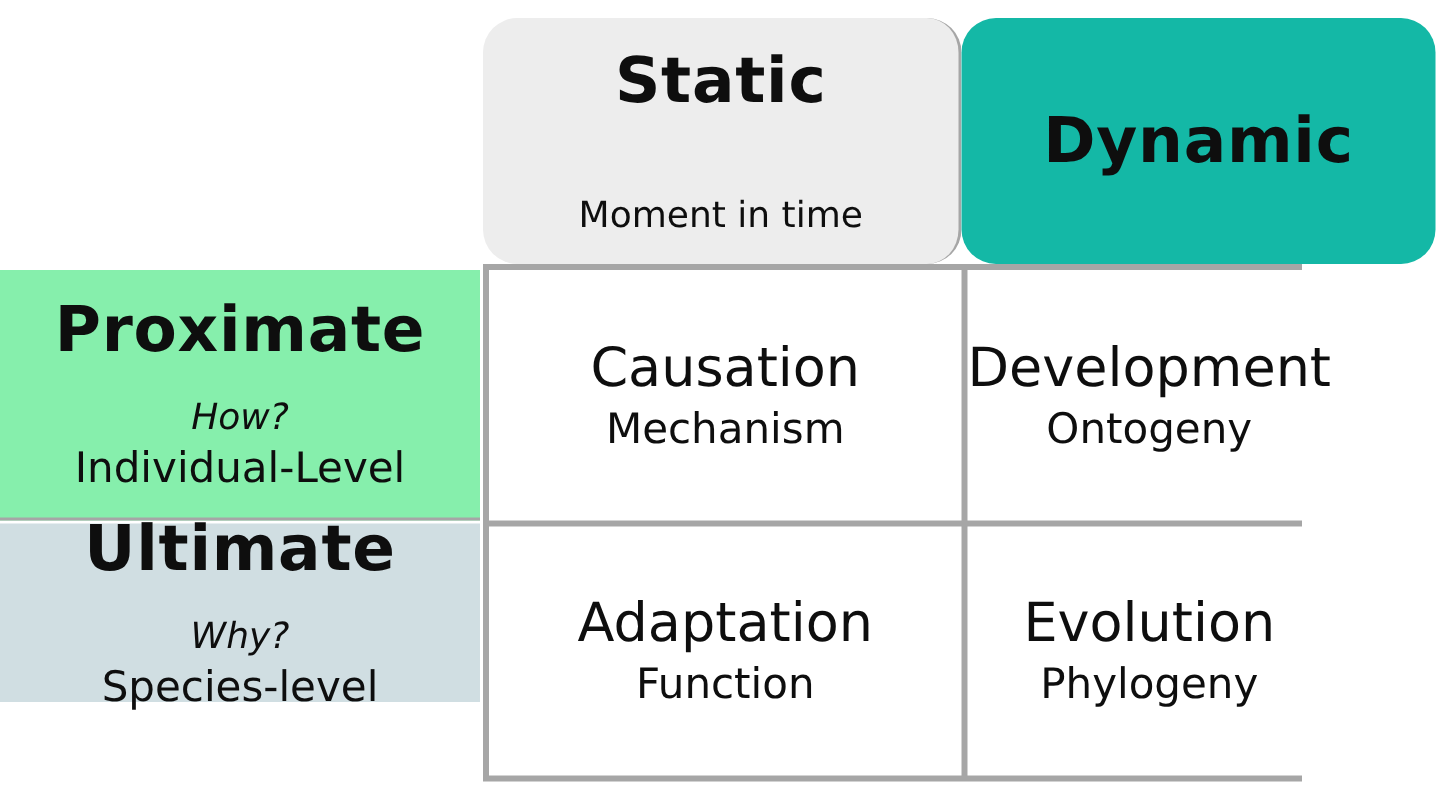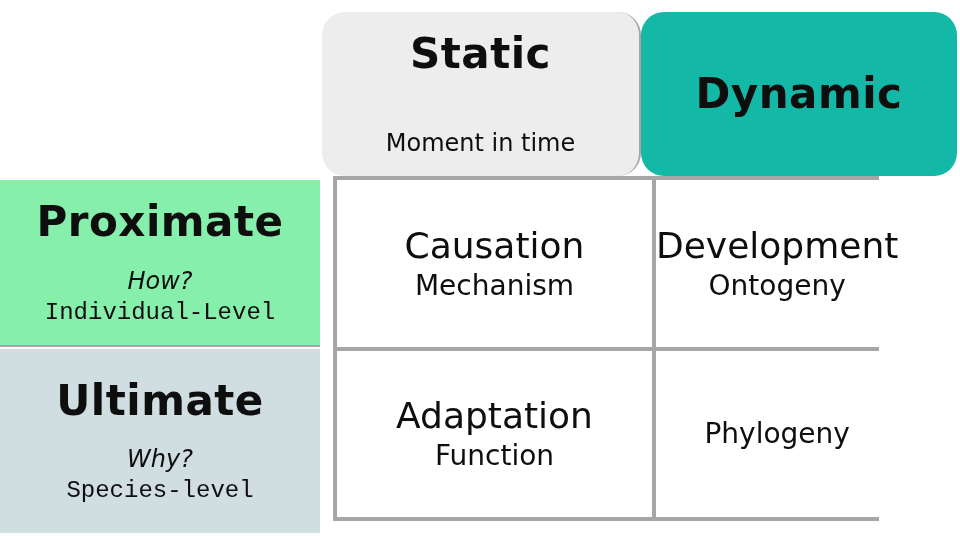--- a/index.html
+++ b/index.html
@@ -26,39 +26,38 @@
 
   
   .row-header {
     position: absolute;
     left: 0; width: 320px;
     display: flex; flex-direction: column;
     align-items: center; justify-content: center;
     text-align: center;
   }
   .row-header.proximate { top: 180px; height: 167px; background: #86efac; border-bottom: 2px solid #a6a6a6; }
-  .row-header.ultimate  { top: 349px; height: 184px; background: #d0dee2; }
+  .row-header.ultimate  { top: 349px; height: 119px; background: #d0dee2; }
 
   .hdr-title { font-size: 42px; font-weight: 700; line-height: 1.2; letter-spacing: 0.5px; }
   .hdr-sub   { font-size: 24px; line-height: 1.3; margin-top: 48px; }
   .hdr-question { font-size: 24px; font-style: italic; line-height: 1.3; margin-top: 18px; }
-  .hdr-level { font-size: 24px; line-height: 1.3; font-family: Liberation Mono, monospace; }
+  .hdr-level { font-size: 28px; line-height: 1.3; }
 
   
   .matrix-grid {
     position: absolute;
     left: 322px; top: 176px;
     width: 546px; height: 345px;
     background: #a6a6a6;           
     display: grid;
     grid-template-columns: 315px 1fr;
     grid-template-rows: 167px 1fr;
     gap: 4px;
     padding: 4px;
-    margin-left: 11px;
   }
   .matrix-cell {
     background: #ffffff;
     display: flex; flex-direction: column;
     align-items: center; justify-content: center;
     text-align: center;
   }
   .cell-title { font-size: 36px; line-height: 1.25; }
   .cell-sub   { font-size: 28px; line-height: 1.3; }
 </style>
@@ -93,17 +92,18 @@
     </div>
     <div class="matrix-cell">
       <div class="cell-title">Development</div>
       <div class="cell-sub">Ontogeny</div>
     </div>
     <div class="matrix-cell">
       <div class="cell-title">Adaptation</div>
       <div class="cell-sub">Function</div>
     </div>
     <div class="matrix-cell">
+      <div class="cell-title">Evolution</div>
       <div class="cell-sub">Phylogeny</div>
     </div>
   </div>
 
 </div>
 
 </body></html>

